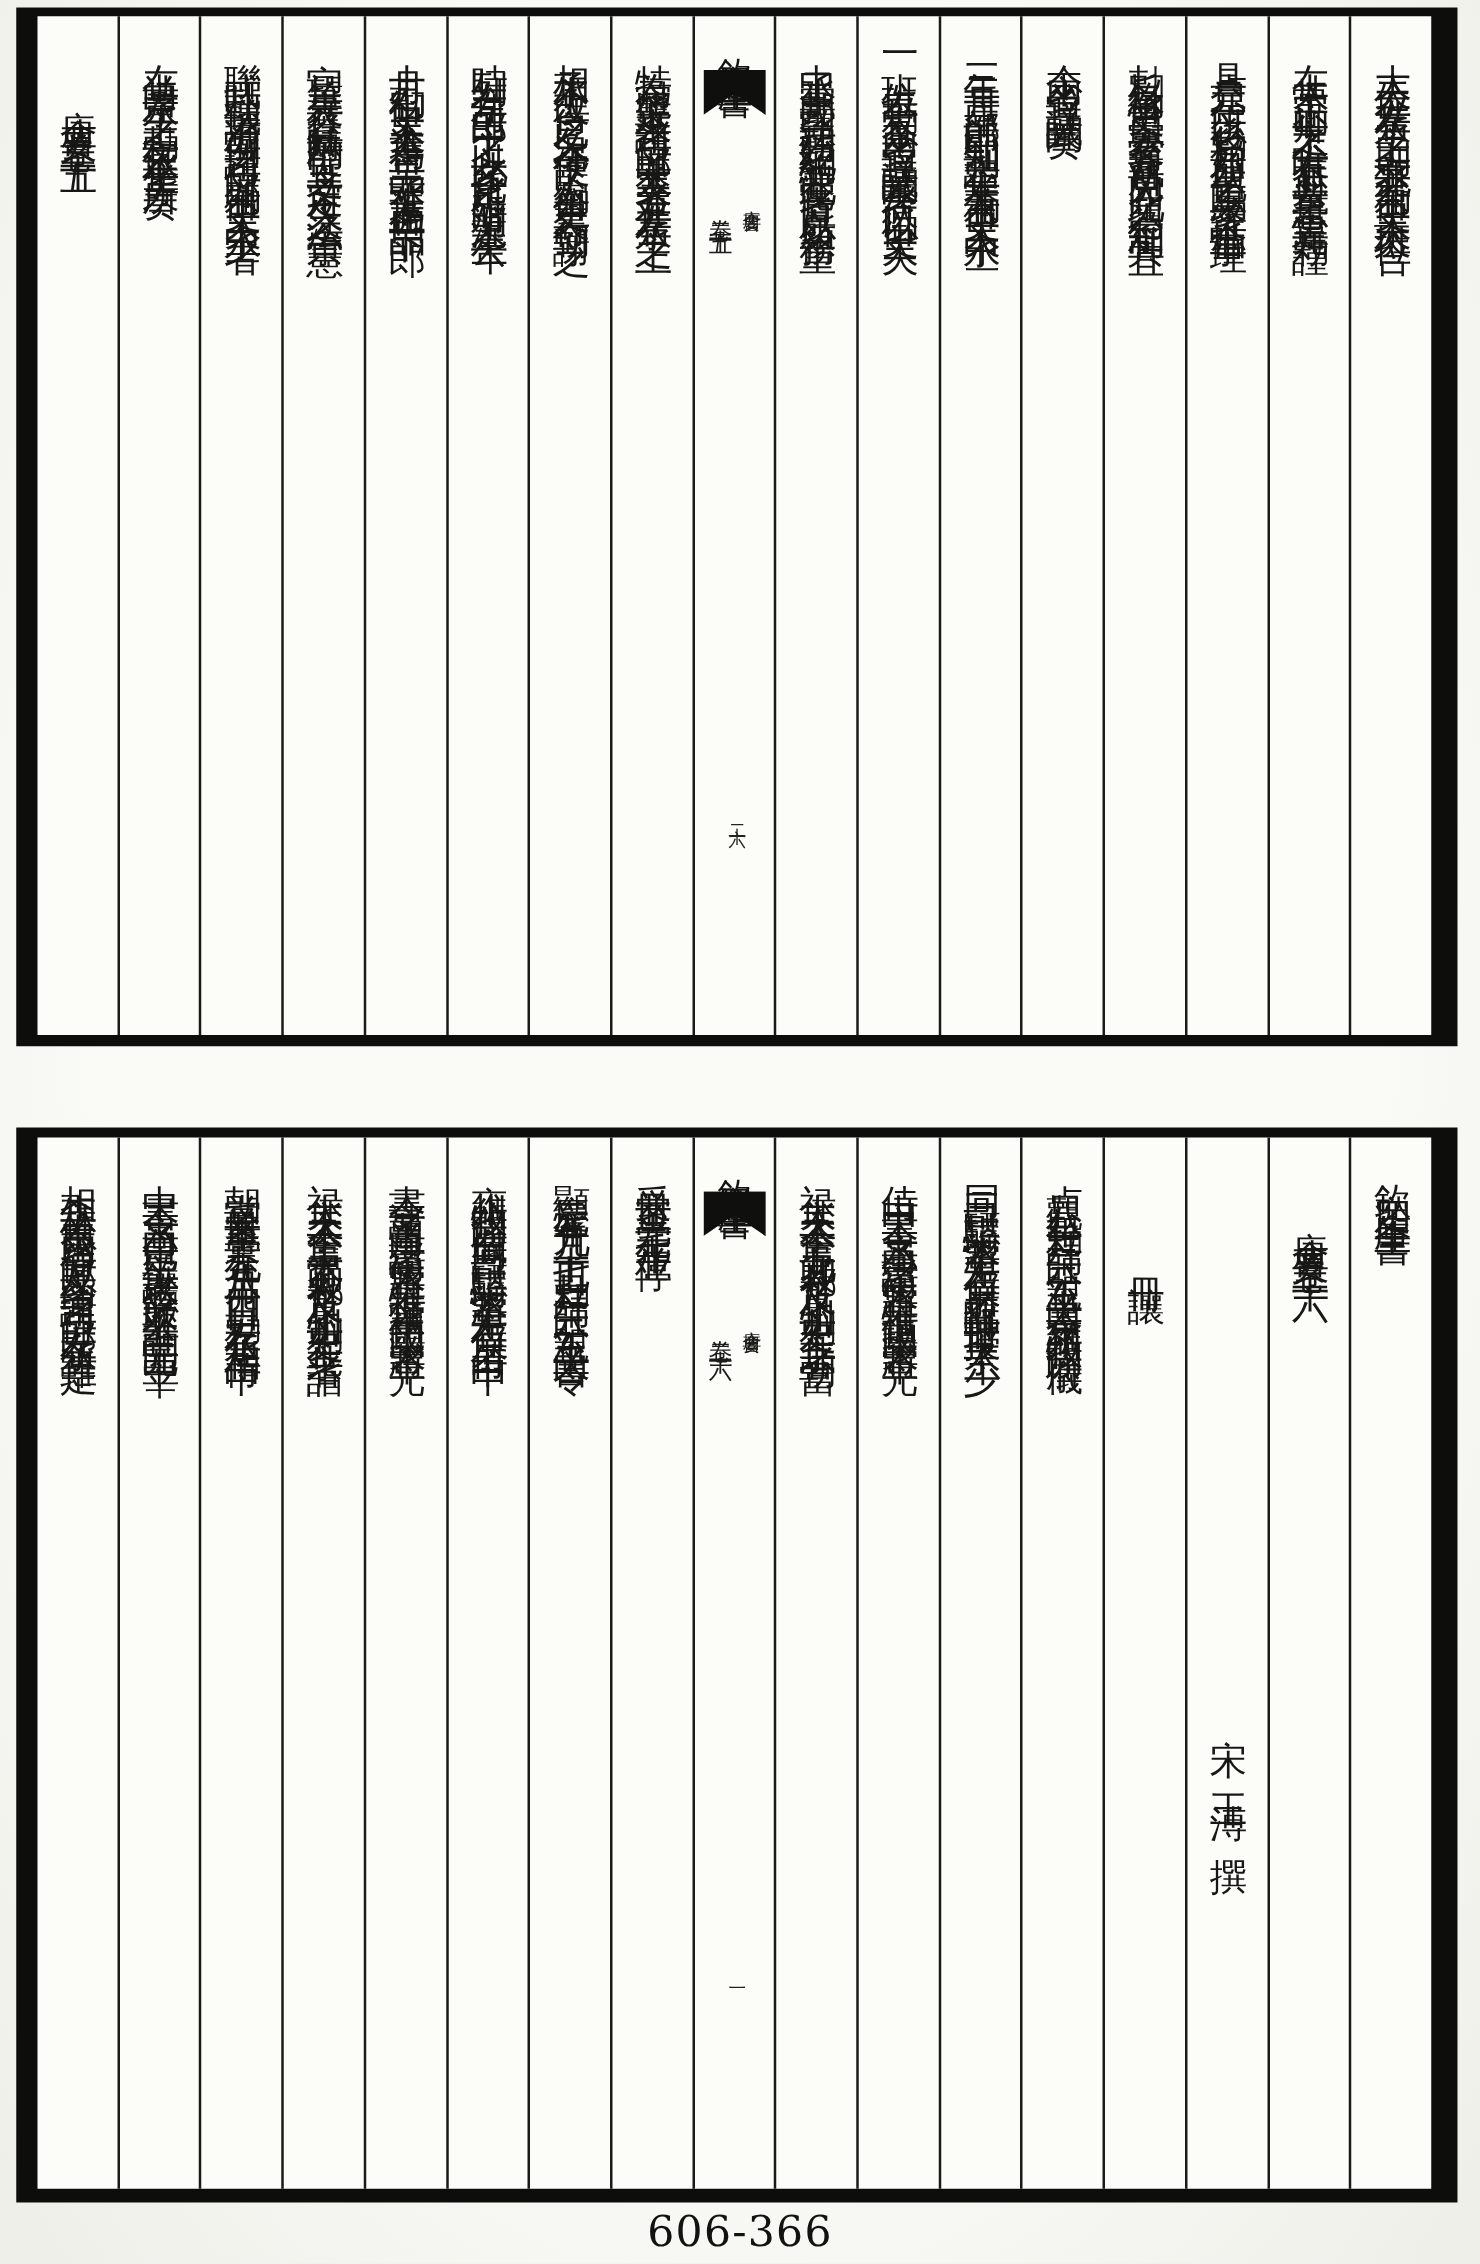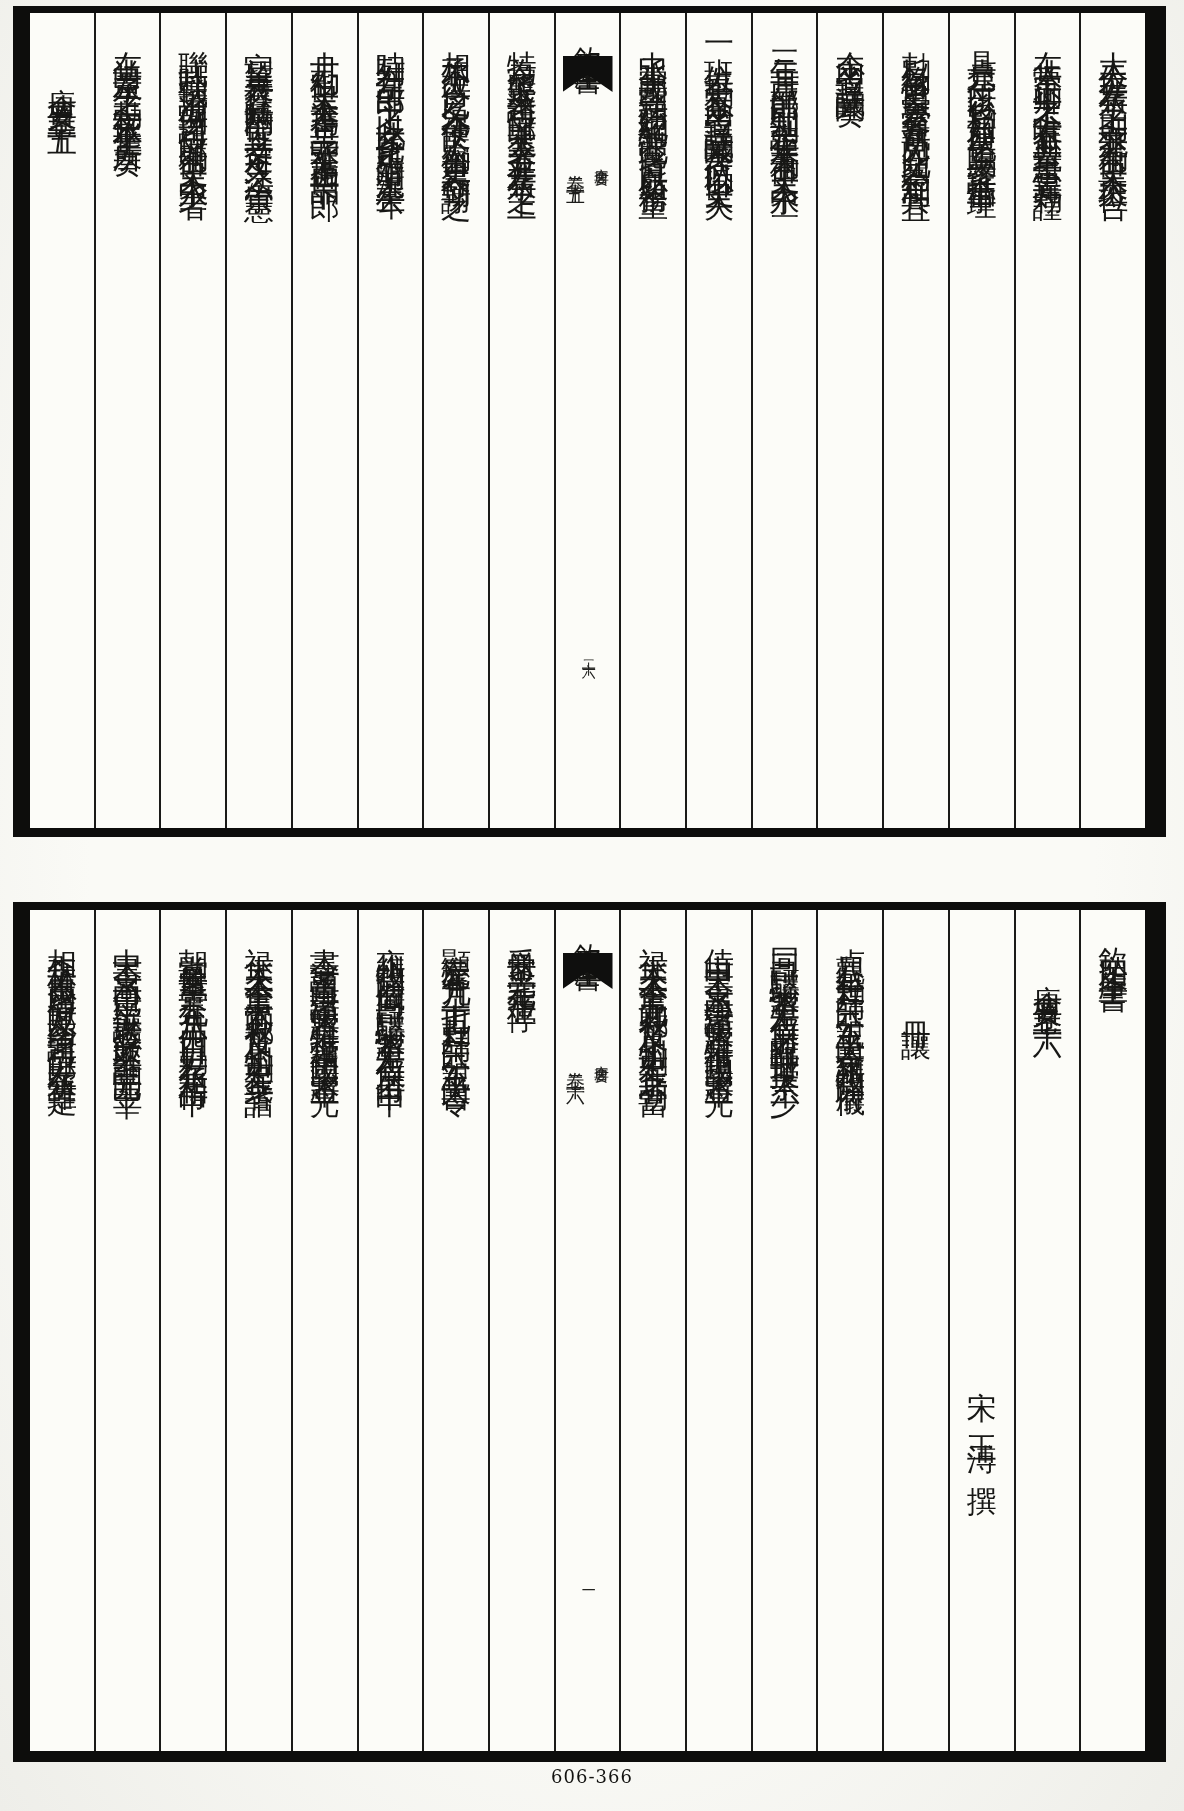--- a/index.html
+++ b/index.html
@@ -67,21 +67,21 @@
   .folio{
     position:absolute;top:78%;left:50%;transform:translateX(-40%);
     writing-mode:vertical-rl;text-orientation:upright;
     font-size:14px;letter-spacing:2px;color:#22221f;
   }
   .block.bottom .folio{top:80%;}
   .page-label{
     position:absolute;top:1766px;left:0;width:100%;
     text-align:center;
     font-family:"DejaVu Serif", serif;
-    font-size:18px;letter-spacing:1px;color:#121210;
+    font-size:34px;letter-spacing:1px;color:#121210;
   }
 </style>
 </head>
 <body>
 
 <div class="page">
 
   <div class="block top">
     <div class="cols">
       <div class="col">

